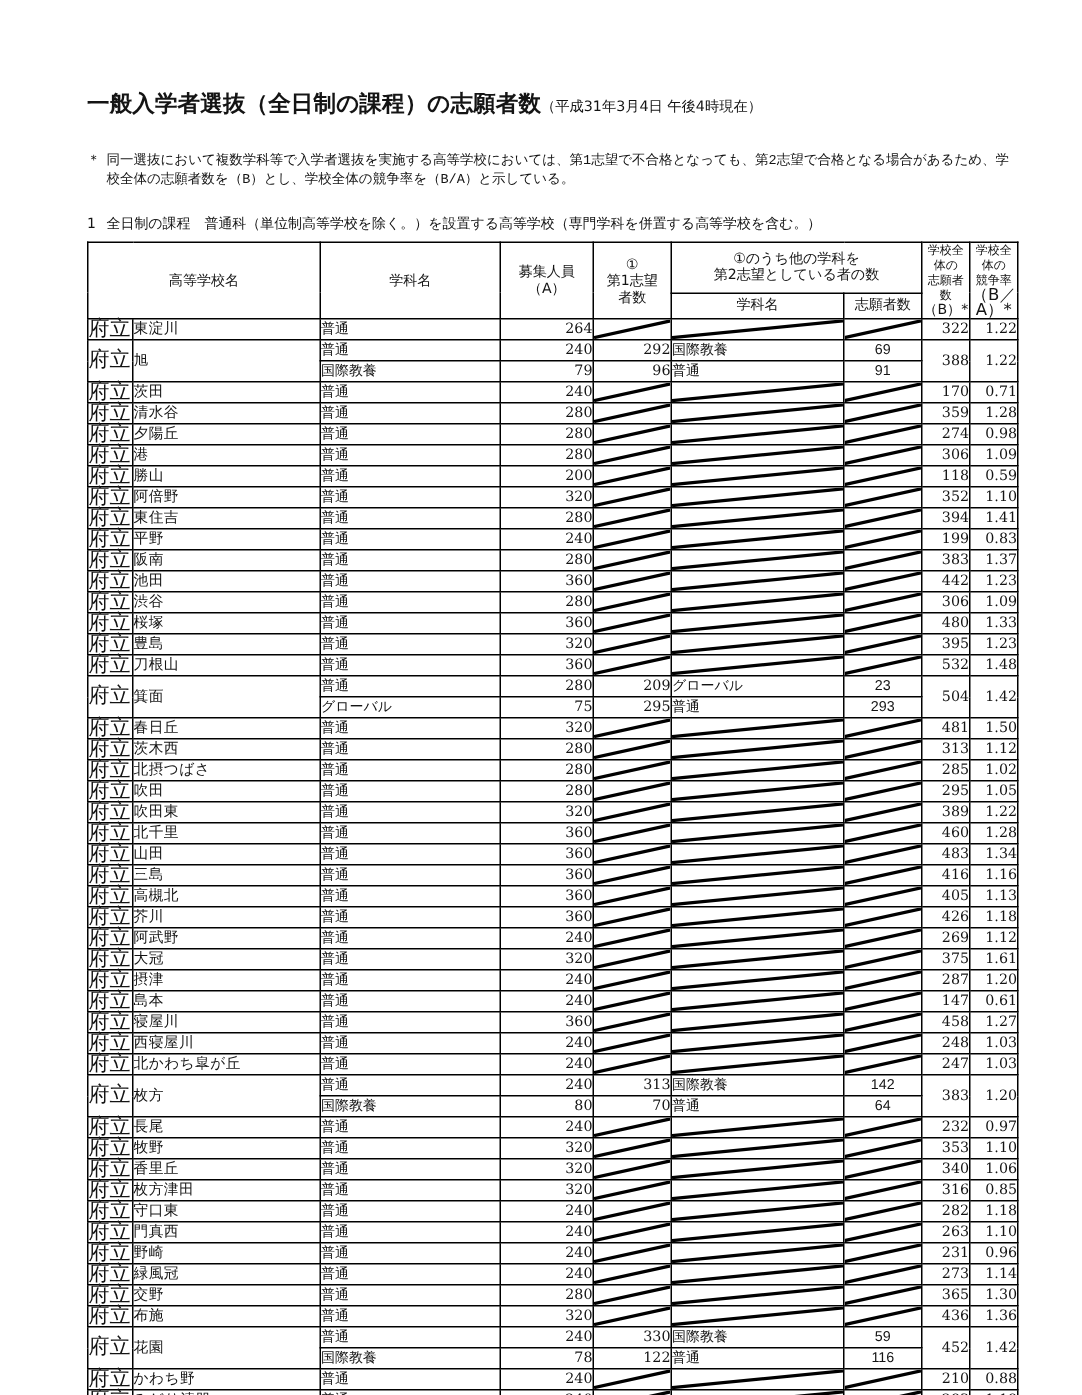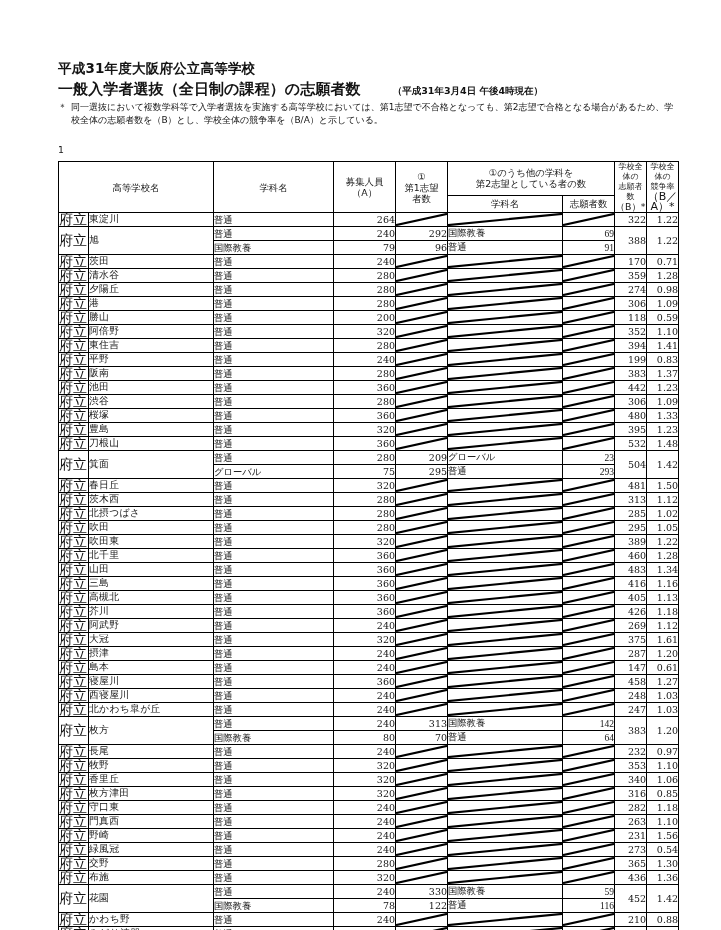--- a/index.html
+++ b/index.html
@@ -32,34 +32,33 @@
   .title2{
     font-size:15px;
     font-weight:bold;
     letter-spacing:.1px;
     line-height:19px;
     margin:0;
     white-space:nowrap;
   }
   .title2 .asof{
     font-size:9.5px;
-    font-weight:bold;
+    font-weight:normal;
     letter-spacing:0;
-    margin-left:32px;
   }
   .notes{
     position:absolute;
     left:58px;top:101px;
     width:622px;
     font-size:9px;
     line-height:12.5px;
   }
   .note-row{display:flex;align-items:flex-start;}
   .note-mark{width:13px;flex:0 0 13px;font-size:9px;}
-  .note-body{flex:1;}
+  .note-body{flex:1;font-family:Liberation Mono, monospace;}
   .note2{
     position:absolute;
     left:58px;top:144px;
     width:622px;
     font-size:9.3px;
     line-height:12px;
     display:flex;
   }
   .note2 .num{width:13px;flex:0 0 13px;}
 
@@ -97,22 +96,22 @@
   col.c-sdept{width:115px;}
   col.c-scount{width:52px;}
   col.c-total{width:32px;}
   col.c-rate{width:32px;}
 
   td.pref{font-size:14px;padding-left:3px;height:13px;line-height:13px;}
   td.sname{font-size:9.8px;padding-left:22px;letter-spacing:.3px;}
   td.dept{font-size:9.3px;padding-left:4px;height:13px;line-height:13px;}
   td.num{text-align:right;padding-right:4px;font-size:9.5px;height:13px;line-height:13px;
          font-family:"DejaVu Serif","Liberation Serif",serif;font-weight:bold;}
-  td.num2{text-align:right;padding-right:3px;font-size:9.5px;
-         font-family:Liberation Serif, serif;font-weight:bold;}
+  td.num2{text-align:center;padding-right:3px;font-size:9.5px;
+         font-family:Liberation Sans, sans-serif;font-weight:bold;}
   td.sdept{font-size:9.3px;padding-left:4px;}
 
   
   .slashcell{position:relative;overflow:hidden;}
   .slashcell svg{position:absolute;left:0;top:0;width:100%;height:100%;display:block;}
 
   .wm{
     position:absolute;
     right:6px;bottom:2px;
     font-size:25px;
@@ -123,35 +122,35 @@
     pointer-events:none;
   }
   .wm .dot{color:rgba(60,60,60,.80);}
 </style>
 </head>
 <body>
 
 <div class="page">
 
   <div class="hdr">
-    <div class="title1">平成31年度大阪府公立高等学校</div>
     <div class="title2">
       <span>一般入学者選抜（全日制の課程）の志願者数</span><span class="asof">（平成31年3月4日 午後4時現在）</span>
     </div>
   </div>
 
   <div class="notes">
     <div class="note-row">
       <span class="note-mark">＊</span>
       <span class="note-body">同一選抜において複数学科等で入学者選抜を実施する高等学校においては、第1志望で不合格となっても、第2志望で合格となる場合があるため、学校全体の志願者数を（B）とし、学校全体の競争率を（B/A）と示している。</span>
     </div>
   </div>
 
   <div class="note2">
     <span class="num">1</span>
+    <span>全日制の課程　普通科（単位制高等学校を除く。）を設置する高等学校（専門学科を併置する高等学校を含む。）</span>
   </div>
 
   <table class="main">
     <colgroup>
       <col class="c-pref">
         <col class="c-name">
         <col class="c-dept">
         <col class="c-quota">
       <col class="c-first">
         <col class="c-sdept">
@@ -1135,21 +1134,21 @@
             <svg viewBox="0 0 100 14" preserveAspectRatio="none">
               <line x1="0" y1="13" x2="100" y2="1" stroke="#000" stroke-width="2.2" vector-effect="non-scaling-stroke"></line>
             </svg>
           </td>
           <td class="num2 slashcell">
             <svg viewBox="0 0 100 14" preserveAspectRatio="none">
               <line x1="0" y1="13" x2="100" y2="1" stroke="#000" stroke-width="2.2" vector-effect="non-scaling-stroke"></line>
             </svg>
           </td>
           <td class="num" rowspan="1">231</td>
-          <td class="num" rowspan="1">1.56</td>
+          <td class="num" rowspan="1">0.96</td>
         </tr>
         <tr>
           <td class="pref" rowspan="1">府立</td>
           <td class="sname" rowspan="1">緑風冠</td>
           <td class="dept">普通</td>
           <td class="num">240</td>
           <td class="num slashcell">
             <svg viewBox="0 0 100 14" preserveAspectRatio="none">
               <line x1="0" y1="13" x2="100" y2="1" stroke="#000" stroke-width="2.2" vector-effect="non-scaling-stroke"></line>
             </svg>
@@ -1158,21 +1157,21 @@
             <svg viewBox="0 0 100 14" preserveAspectRatio="none">
               <line x1="0" y1="13" x2="100" y2="1" stroke="#000" stroke-width="2.2" vector-effect="non-scaling-stroke"></line>
             </svg>
           </td>
           <td class="num2 slashcell">
             <svg viewBox="0 0 100 14" preserveAspectRatio="none">
               <line x1="0" y1="13" x2="100" y2="1" stroke="#000" stroke-width="2.2" vector-effect="non-scaling-stroke"></line>
             </svg>
           </td>
           <td class="num" rowspan="1">273</td>
-          <td class="num" rowspan="1">0.54</td>
+          <td class="num" rowspan="1">1.14</td>
         </tr>
         <tr>
           <td class="pref" rowspan="1">府立</td>
           <td class="sname" rowspan="1">交野</td>
           <td class="dept">普通</td>
           <td class="num">280</td>
           <td class="num slashcell">
             <svg viewBox="0 0 100 14" preserveAspectRatio="none">
               <line x1="0" y1="13" x2="100" y2="1" stroke="#000" stroke-width="2.2" vector-effect="non-scaling-stroke"></line>
             </svg>

